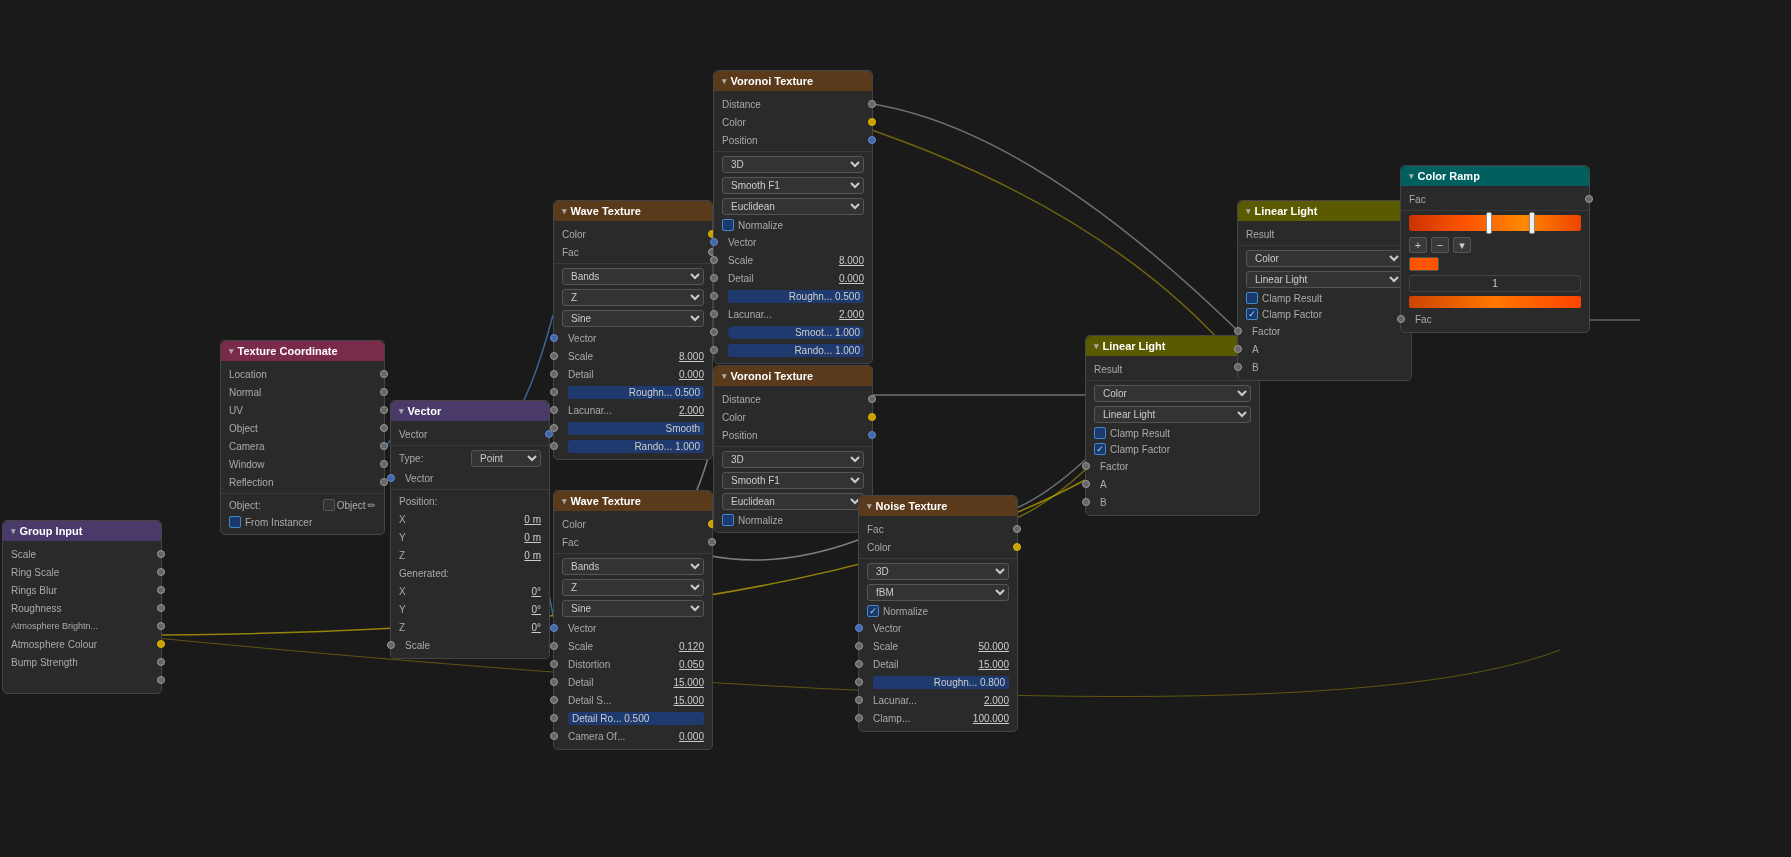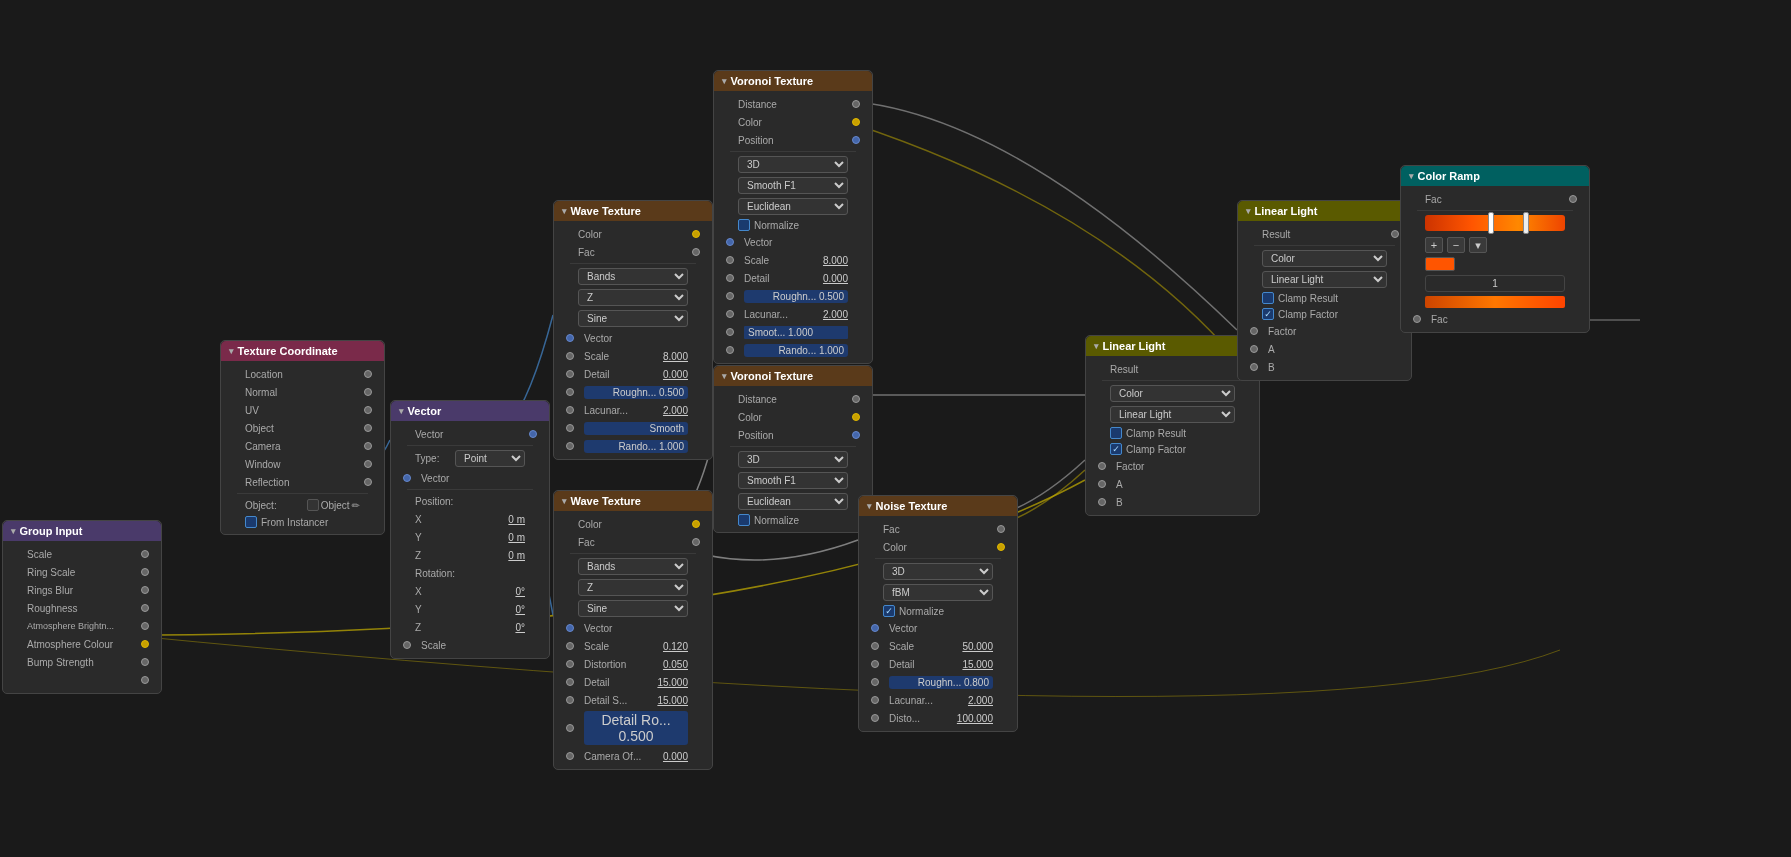--- a/index.html
+++ b/index.html
@@ -29,21 +29,21 @@
       display: flex;
       align-items: center;
       gap: 4px;
       cursor: pointer;
     }
     .node-header .arrow {
       font-size: 9px;
       color: #aaa;
     }
     .node-body {
-      padding: 4px 16px;
+      padding: 4px 0;
     }
     .node-row {
       display: flex;
       align-items: center;
       padding: 2px 8px;
       min-height: 18px;
       position: relative;
     }
     .node-row.has-socket-left {
       padding-left: 14px;
@@ -309,21 +309,21 @@
     </div>
     <div class="node-row">
       <span class="field-label" style="width:15px;">Y</span>
       <span class="field-value">0 m</span>
     </div>
     <div class="node-row">
       <span class="field-label" style="width:15px;">Z</span>
       <span class="field-value">0 m</span>
     </div>
     <div class="node-row">
-      <span class="field-label">Rotation:</span>
+      <span class="field-label">Generated:</span>
     </div>
     <div class="node-row">
       <span class="field-label" style="width:15px;">X</span>
       <span class="field-value">0°</span>
     </div>
     <div class="node-row">
       <span class="field-label" style="width:15px;">Y</span>
       <span class="field-value">0°</span>
     </div>
     <div class="node-row">
@@ -438,21 +438,21 @@
       <span class="field-label">Detail</span>
       <span class="field-value">15.000</span>
     </div>
     <div class="node-row has-socket-left">
       <div class="socket socket-left socket-grey"></div>
       <span class="field-label">Detail S...</span>
       <span class="field-value">15.000</span>
     </div>
     <div class="node-row has-socket-left">
       <div class="socket socket-left socket-grey"></div>
-      <div style="background:#1e3a6e;border-radius:3px;padding:1px 4px;font-size:14px;color:#ccc;flex:1;text-align:center;">Detail Ro... 0.500</div>
+      <div style="background:#1e3a6e;border-radius:3px;padding:1px 4px;font-size:10px;color:#ccc;flex:1;text-align:left;">Detail Ro... 0.500</div>
     </div>
     <div class="node-row has-socket-left">
       <div class="socket socket-left socket-grey"></div>
       <span class="field-label">Camera Of...</span>
       <span class="field-value">0.000</span>
     </div>
   </div>
 </div>
 
 <div class="node" style="left: 713px; top: 70px; width: 120px;">
@@ -505,21 +505,21 @@
       <div class="socket socket-left socket-grey"></div>
       <div style="background:#1e3a6e;border-radius:3px;padding:1px 4px;font-size:10px;color:#ccc;flex:1;text-align:right;">Roughn... 0.500</div>
     </div>
     <div class="node-row has-socket-left">
       <div class="socket socket-left socket-grey"></div>
       <span class="field-label">Lacunar...</span>
       <span class="field-value">2.000</span>
     </div>
     <div class="node-row has-socket-left">
       <div class="socket socket-left socket-grey"></div>
-      <div style="background:#1e3a6e;border-radius:1px;padding:1px 4px;font-size:10px;color:#ccc;flex:1;">Smoot... 1.000</div>
+      <div style="background:#1e3a6e;border-radius:6px;padding:1px 4px;font-size:10px;color:#ccc;flex:1;text-align:right;">Smoot... 1.000</div>
     </div>
     <div class="node-row has-socket-left">
       <div class="socket socket-left socket-grey"></div>
       <div style="background:#1e3a6e;border-radius:3px;padding:1px 4px;font-size:10px;color:#ccc;flex:1;text-align:right;">Rando... 1.000</div>
     </div>
   </div>
 </div>
 
 <div class="node" style="left: 713px; top: 365px; width: 120px;">
   <div class="node-header header-brown">
@@ -599,21 +599,21 @@
       <div class="socket socket-left socket-grey"></div>
       <div style="background:#1e3a6e;border-radius:3px;padding:1px 4px;font-size:10px;color:#ccc;flex:1;text-align:right;">Roughn... 0.800</div>
     </div>
     <div class="node-row has-socket-left">
       <div class="socket socket-left socket-grey"></div>
       <span class="field-label">Lacunar...</span>
       <span class="field-value">2.000</span>
     </div>
     <div class="node-row has-socket-left">
       <div class="socket socket-left socket-grey"></div>
-      <span class="field-label">Disto...</span>
+      <span class="field-label">Clamp...</span>
       <span class="field-value">100.000</span>
     </div>
   </div>
 </div>
 
 <div class="node" style="left: 1085px; top: 335px; width: 175px;">
   <div class="node-header header-olive">
     <span class="arrow">▾</span>
     <span>Linear Light</span>
   </div>

